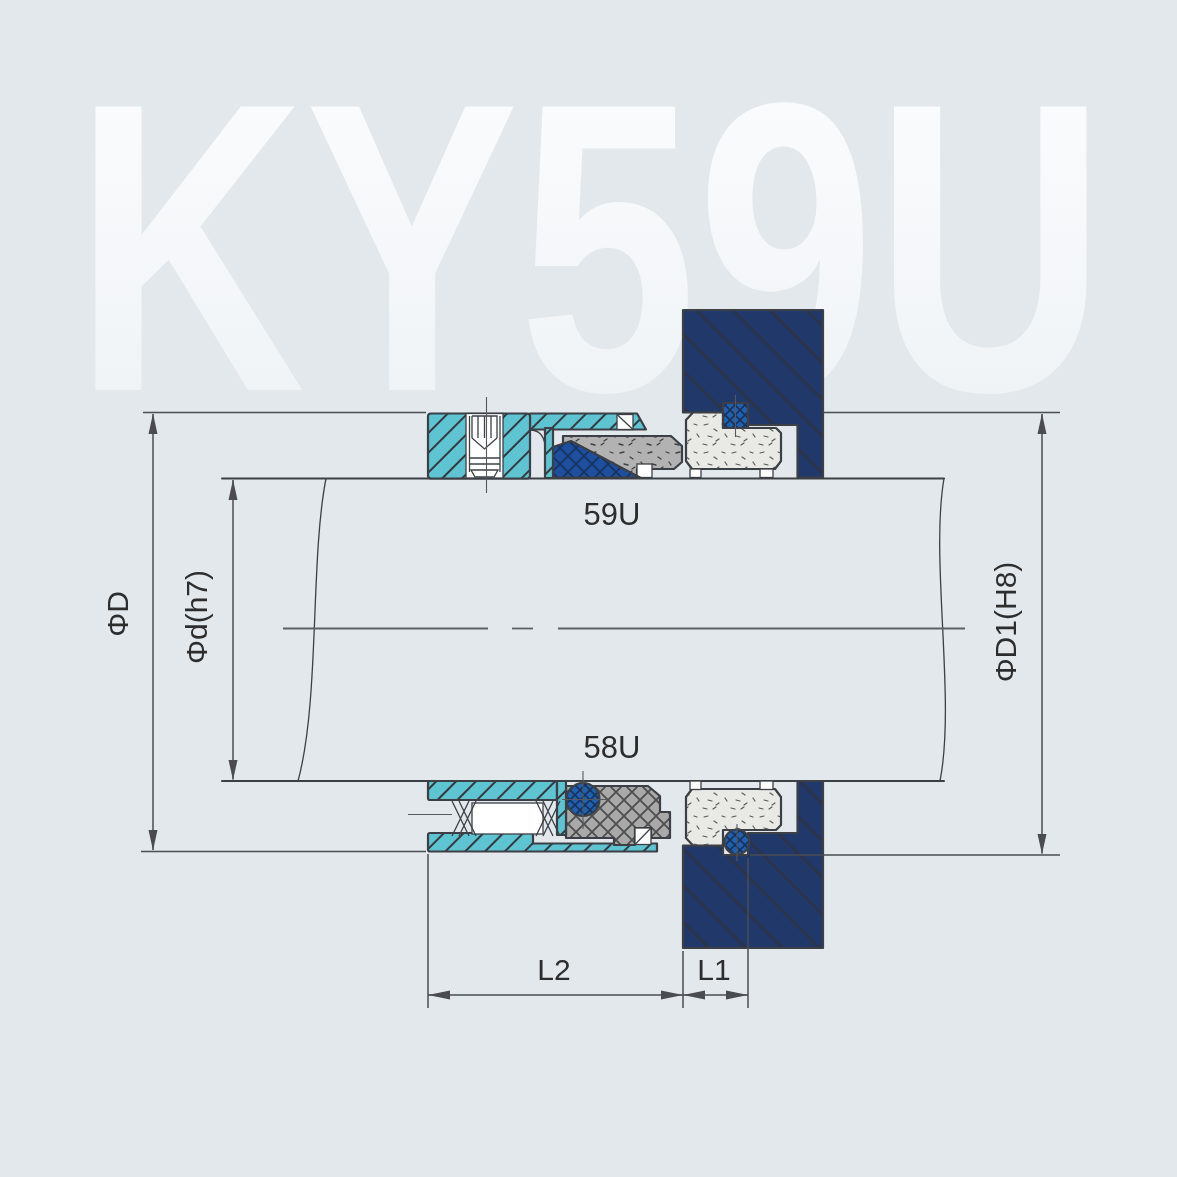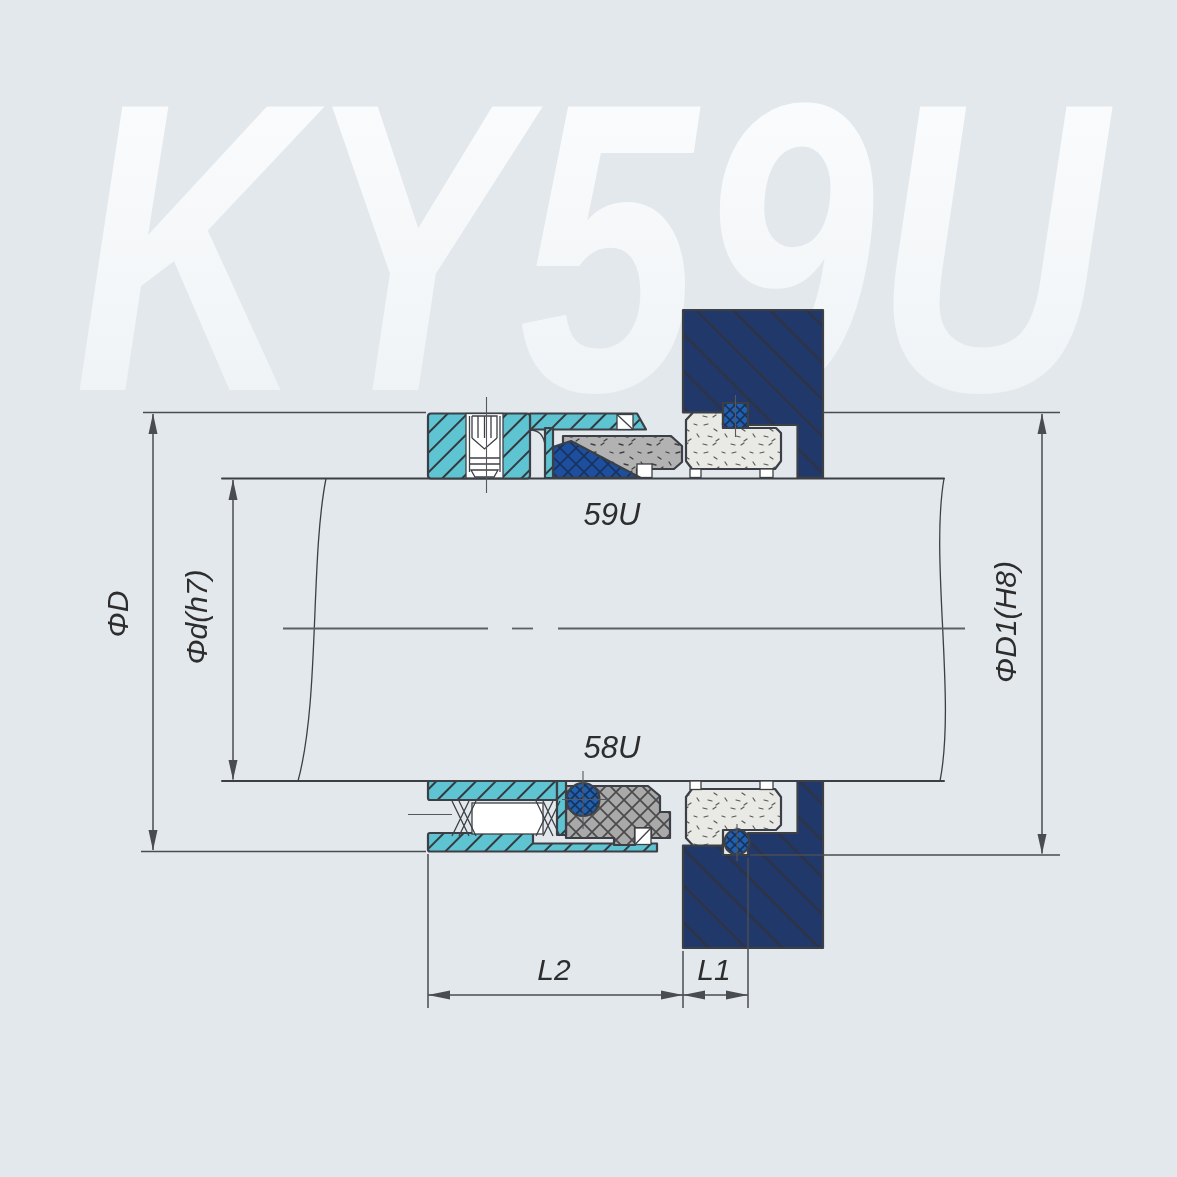--- a/index.html
+++ b/index.html
@@ -1,16 +1,16 @@
 <!DOCTYPE html>
 <html style="--background: #e3e8ec; --watermark_top: #fbfdfe; --watermark_bottom: #edf1f4; --outline: #3c4046; --dimension: #4a4c52; --label_text: #2d2d2d; --cyan_metal: #5fc4d2; --navy_gland: #21386b; --blue_elastomer: #1d4f9e; --blue_oring: #2160ae; --gray_face: #b2b2b2; --gray_bellows: #a9a9a9; --seat_light: #e9e9e5;"><head>
 <meta charset="utf-8">
 <style>
   html,body{margin:0;padding:0;background:#e3e8ec;}
-  .canvas{position:relative;width:1177px;height:1177px;overflow:hidden;background:var(--background,#e3e8ec);font-style:italic;}
+  .canvas{position:relative;width:1177px;height:1177px;overflow:hidden;background:var(--background,#e3e8ec);}
   svg{display:block}
   text{font-family:"Liberation Sans",sans-serif;}
   .wm{font-weight:bold;fill:url(#gradWM);}
   .outline{fill:none;stroke:var(--outline);stroke-width:2.2;stroke-linejoin:round;stroke-linecap:round;}
   .edge{stroke:var(--outline);stroke-width:2;stroke-linecap:round;fill:none;}
   .thin{stroke:var(--outline);stroke-width:1.3;fill:none;}
   .dim{stroke:var(--dimension);stroke-width:1.5;fill:none;}
   .dim-arrow{fill:var(--dimension);stroke:none;}
   .dim-text{fill:var(--label_text);font-size:30px;}
   .part-label{fill:var(--label_text);font-size:31px;}

